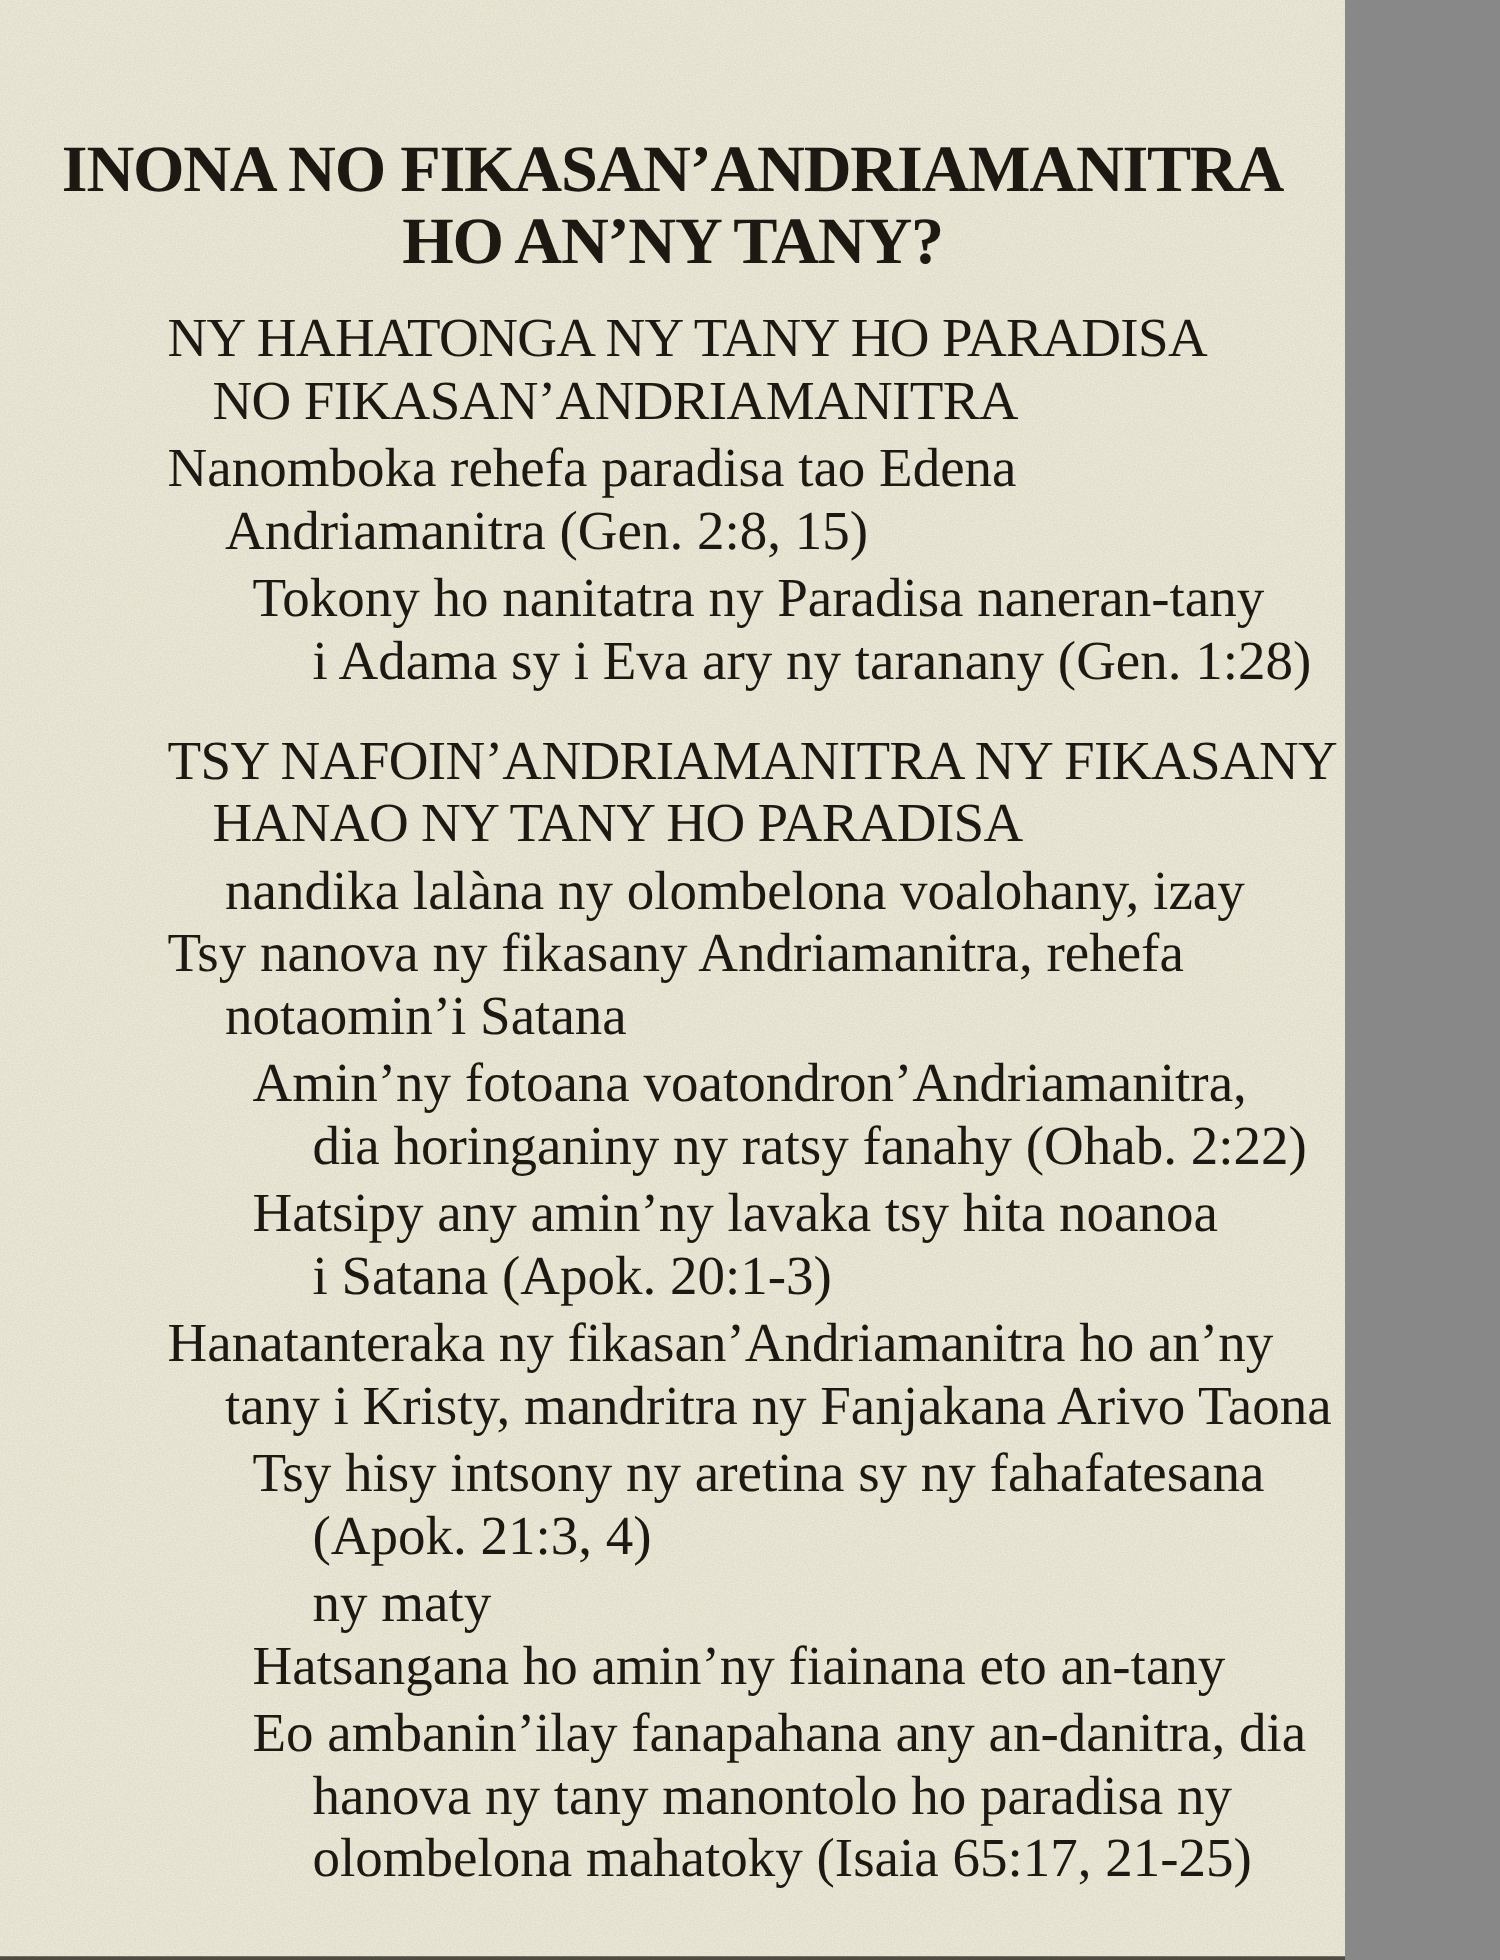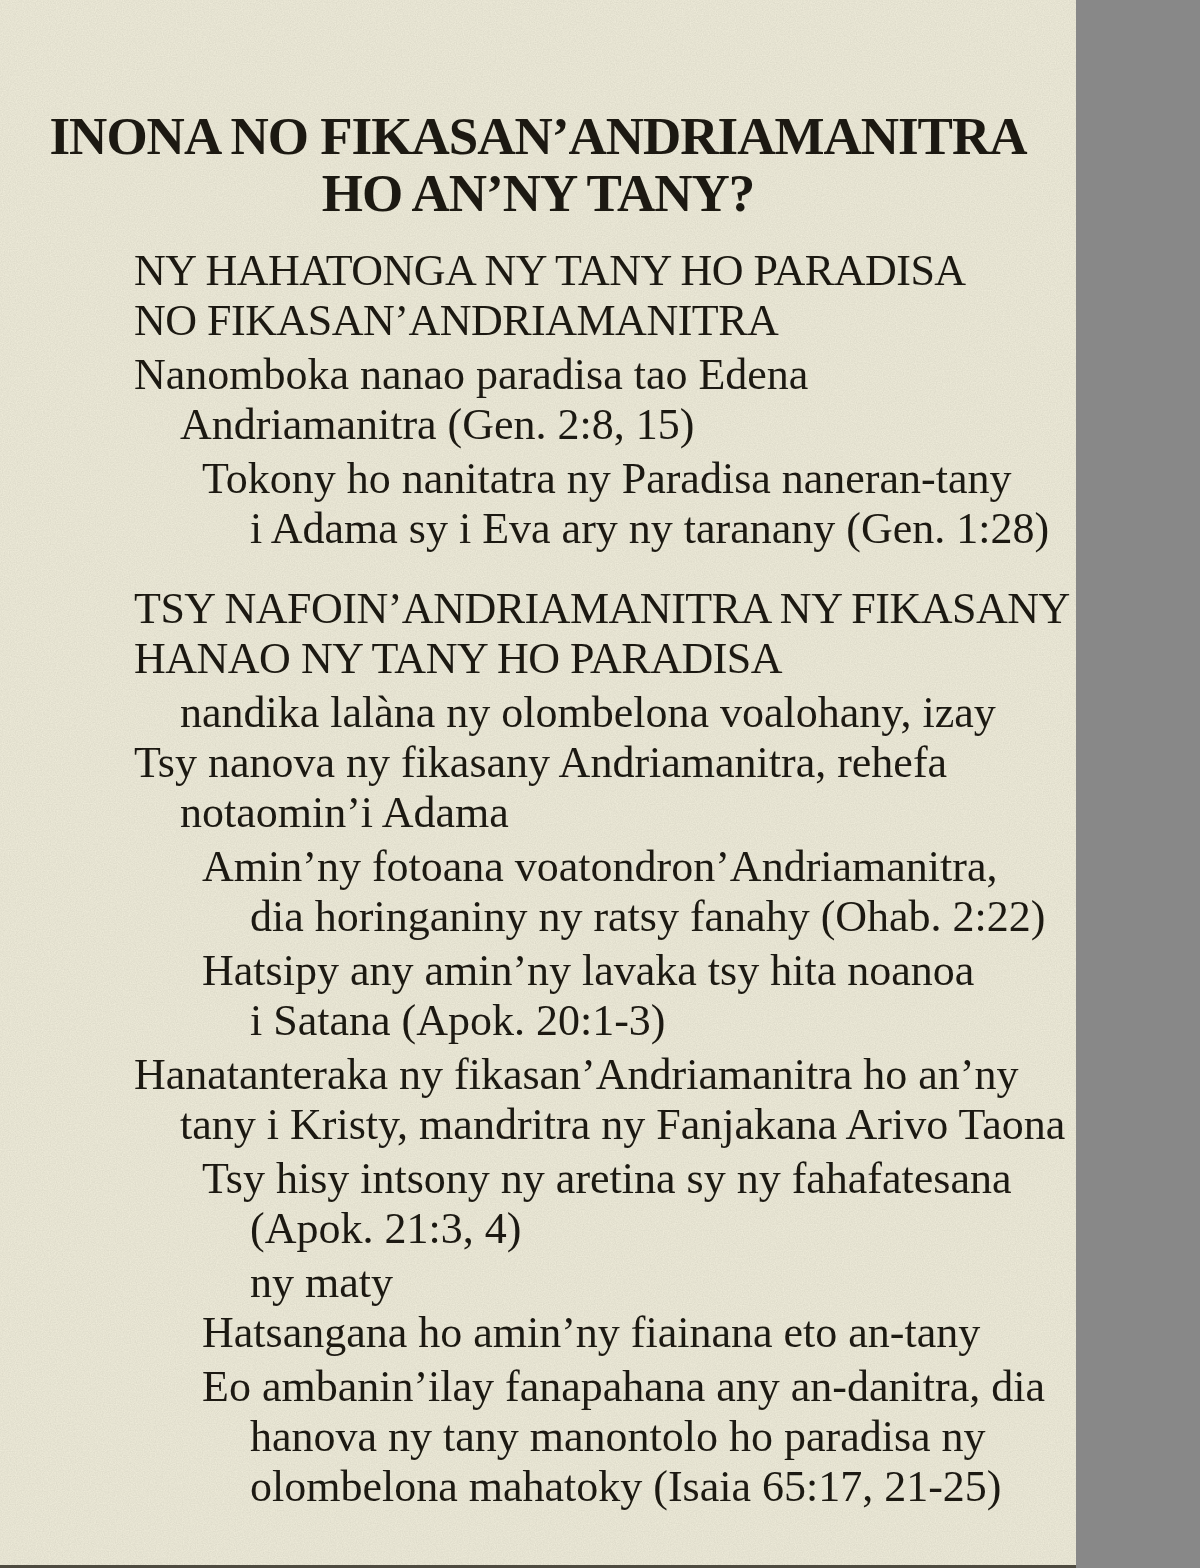--- a/index.html
+++ b/index.html
@@ -44,21 +44,21 @@
     font-size: 44px;
     line-height: 50px;
   }
   .line { white-space: nowrap; }
   .block { margin-top: 4px; }
   .heading {
     margin-top: 24px;
     letter-spacing: -0.5px;
   }
   .heading.gap { margin-top: 30px; }
-  .heading .line.cont { }
+  .heading .line.cont { margin-left: 36px; }
   .l1 .line.cont { margin-left: 46px; }
   .l2 { margin-left: 68px; }
   .l2 .line.cont { margin-left: 48px; }
   .bottom-rule {
     position: absolute;
     left: 0; right: 0; bottom: 0;
     height: 3px;
     background: var(--bottom-rule);
     z-index: 2;
   }
@@ -84,38 +84,38 @@
     </h1>
 
     <div class="content">
 
       <div class="block heading">
         <div class="line">NY HAHATONGA NY TANY HO PARADISA</div>
         <div class="line cont">NO FIKASAN’ANDRIAMANITRA</div>
       </div>
 
       <div class="block l1">
-        <div class="line">Nanomboka nanao paradisa tao Edena</div>
+        <div class="line">Nanomboka rehefa paradisa tao Edena</div>
         <div class="line cont">Andriamanitra (Gen. 2:8, 15)</div>
       </div>
 
       <div class="block l2">
         <div class="line">Tokony ho nanitatra ny Paradisa naneran-tany</div>
         <div class="line cont">i Adama sy i Eva ary ny taranany (Gen. 1:28)</div>
       </div>
 
       <div class="block heading gap">
         <div class="line">TSY NAFOIN’ANDRIAMANITRA NY FIKASANY</div>
         <div class="line cont">HANAO NY TANY HO PARADISA</div>
       </div>
 
       <div class="block l1">
         <div class="line cont">nandika lalàna ny olombelona voalohany, izay</div>
         <div class="line">Tsy nanova ny fikasany Andriamanitra, rehefa</div>
-        <div class="line cont">notaomin’i Adama</div>
+        <div class="line cont">notaomin’i Satana</div>
       </div>
 
       <div class="block l2">
         <div class="line">Amin’ny fotoana voatondron’Andriamanitra,</div>
         <div class="line cont">dia horinganiny ny ratsy fanahy (Ohab. 2:22)</div>
       </div>
 
       <div class="block l2">
         <div class="line">Hatsipy any amin’ny lavaka tsy hita noanoa</div>
         <div class="line cont">i Satana (Apok. 20:1-3)</div>

